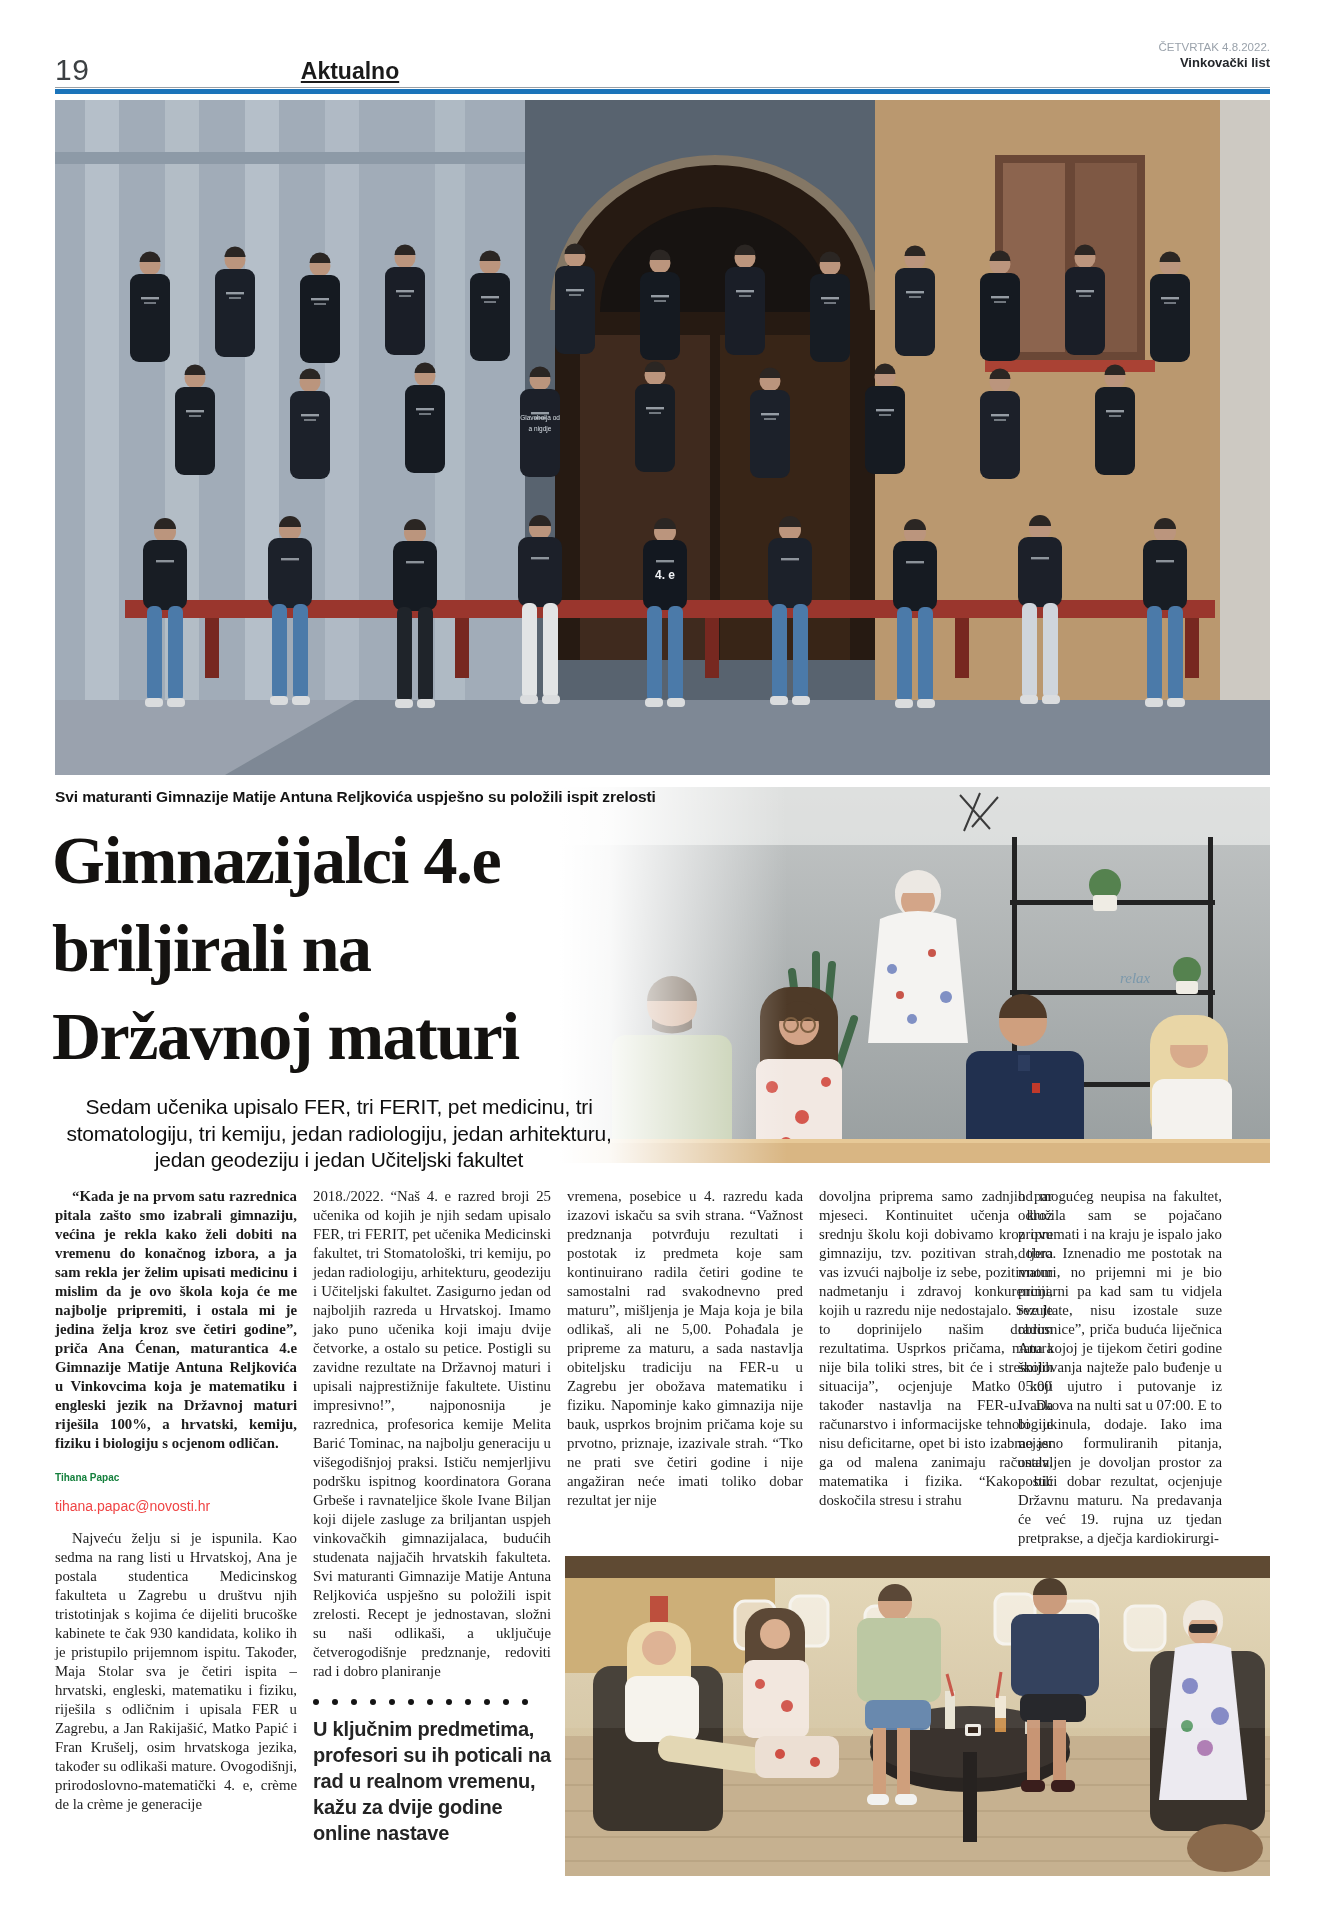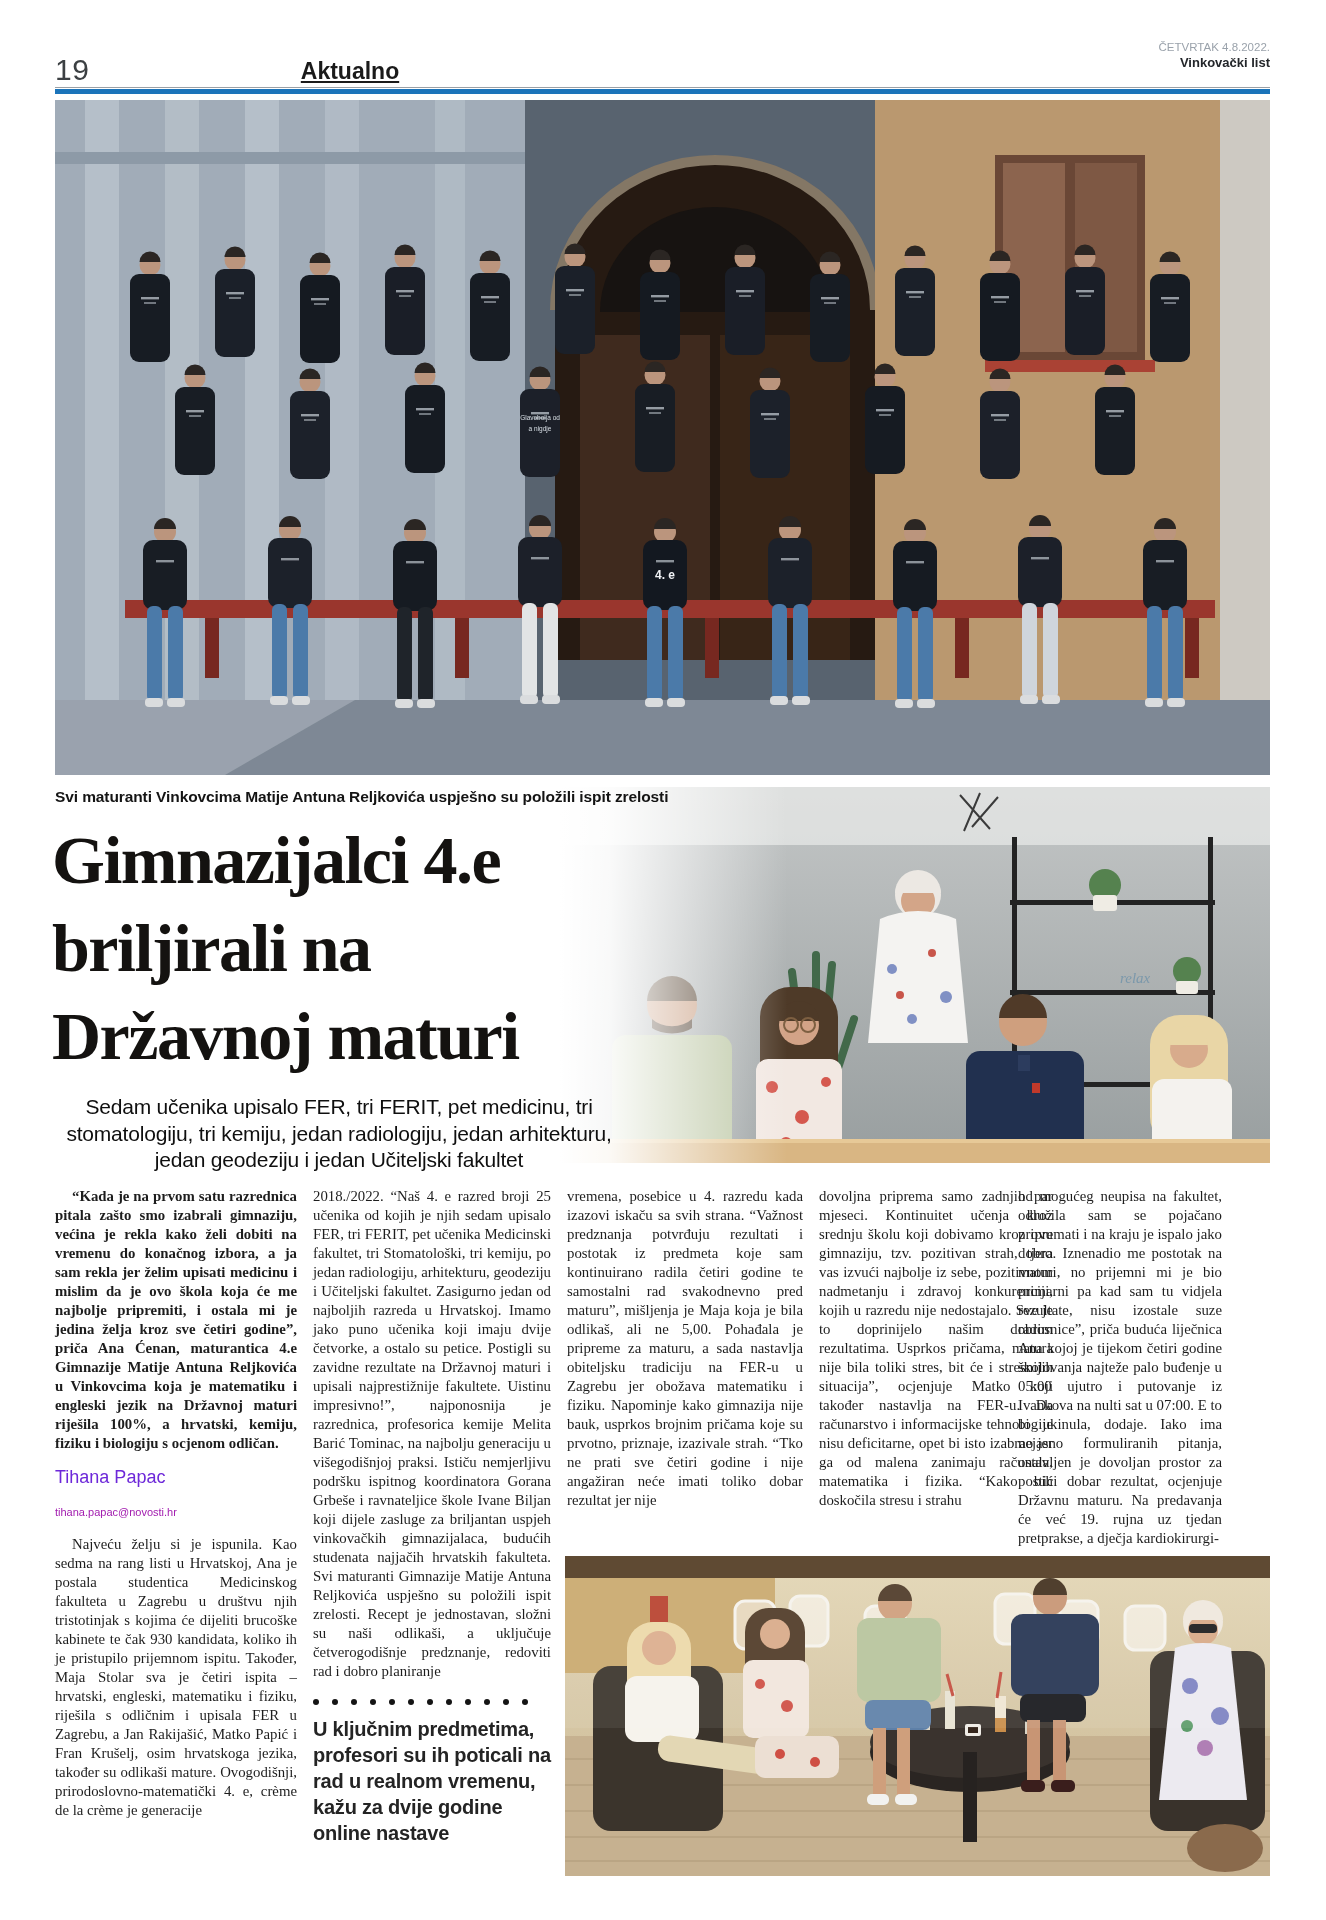--- a/index.html
+++ b/index.html
@@ -35,22 +35,22 @@
        color:#1d1d1d;text-align:justify;}
   .c1{left:55px;width:242px;}
   .c2{left:313px;width:238px;}
   .c3{left:567px;width:236px;max-height:368px;overflow:hidden;}
   .c4{left:819px;width:234px;max-height:368px;overflow:hidden;}
   .c5{left:1018px;width:204px;max-height:370px;overflow:hidden;}
   .col p{margin:0;}
   .lead{font-weight:700;text-indent:17px;}
   .ind{text-indent:17px;}
   .byline{margin:15px 0 13px;font-family:"Liberation Sans",sans-serif;text-align:left;}
-  .bname{font-weight:400;font-size:18px;color:#6d28d9;}
-  .bmail{font-size:11px;color:#a21caf;margin-top:16px;}
+  .bname{font-weight:700;font-size:10px;color:#15803d;}
+  .bmail{font-size:14px;color:#ef4444;margin-top:10px;}
   .dots{margin:18px 0 11px;display:flex;gap:13px;}
   .dots i{width:6px;height:6px;border-radius:50%;background:#141414;display:block;}
   .pullquote{width:252px;font:700 20px/26px "Liberation Sans",sans-serif;color:#242424;
              text-align:left;letter-spacing:-.2px;}
 </style>
 </head>
 <body>
 
 <div class="page">
 
@@ -156,21 +156,21 @@
       <use href="#st" x="610" y="432" color="#101318"></use>
       <use href="#st" x="735" y="430" color="#1a1d23"></use>
       <use href="#st" x="860" y="433" color="#13161b"></use>
       <use href="#st" x="985" y="429" color="#191c22" style="--leg:#dce0e4"></use>
       <use href="#st" x="1110" y="432" color="#15181d"></use>
       <text x="610" y="479" font-size="12" font-weight="bold" text-anchor="middle" fill="#ffffff" font-family="Liberation Sans, sans-serif">4. e</text>
       <rect width="1215" height="675" fill="#3b5a82" opacity=".08"></rect>
     </svg>
   </div>
 
-  <div class="caption">Svi maturanti Vinkovcima Matije Antuna Reljkovića uspješno su položili ispit zrelosti</div>
+  <div class="caption">Svi maturanti Gimnazije Matije Antuna Reljkovića uspješno su položili ispit zrelosti</div>
 
   <div class="photo photo2">
     <svg viewBox="0 0 710 376" preserveAspectRatio="none">
       <defs>
         <linearGradient id="g2w" x1="0" y1="0" x2="0" y2="1">
           <stop offset="0" stop-color="#c3c6c6"></stop>
             <stop offset="1" stop-color="#989e9f"></stop>
         </linearGradient>
       </defs>
       <rect width="710" height="376" fill="url(#g2w)"></rect>

